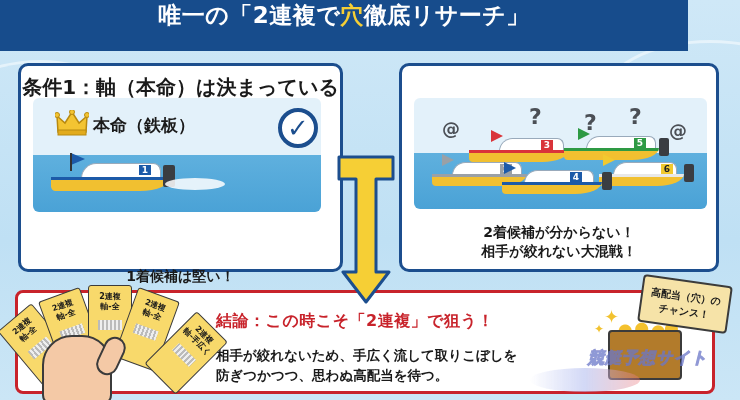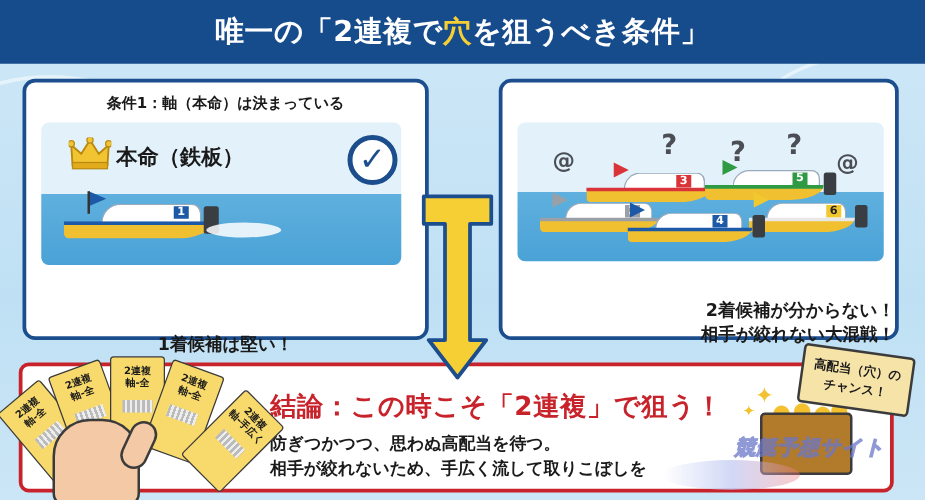--- a/index.html
+++ b/index.html
@@ -7,34 +7,34 @@
   body {
     font-family: "DejaVu Sans", "Liberation Sans", sans-serif;
     background: linear-gradient(180deg, #cfe8f7 0%, #bfe0f4 60%, #cbe6f6 100%);
     position: relative;
   }
   .bg-swoosh {
     position: absolute; border-radius: 50%;
     border: 3px solid rgba(255,255,255,0.55); border-color: rgba(255,255,255,0.5) transparent transparent transparent;
   }
   .header {
-    position: absolute; left: 0; top: 0; width: 740px; height: 51px;
+    position: absolute; left: 0; top: 0; width: 688px; height: 51px;
     background: #174c8c;
-    display: flex; align-items: center; justify-content: center;
+    display: flex; align-items: flex-start; justify-content: center;
     color: #fff; font-weight: bold; font-size: 23px; letter-spacing: 0.5px;
   }
   .header .hl { color: #f6cf35; }
 
   .card {
     position: absolute; background: #fff;
     border: 3px solid #1c4e8e; border-radius: 10px;
   }
   .card-title {
     position: absolute; left: 0; right: 0; text-align: center;
-    font-weight: bold; font-size: 12px; color: #1a1a1a;
+    font-weight: bold; font-size: 20px; color: #1a1a1a;
   }
   .scene {
     position: absolute; border-radius: 6px; overflow: hidden;
     background: linear-gradient(180deg, #e3f1fa 0%, #e3f1fa 50%, #5fb0de 50%, #4aa2d6 100%);
   }
   .caption {
     position: absolute; left: 0; right: 0; text-align: center;
     font-weight: bold; font-size: 14px; color: #1a1a1a; line-height: 19px;
   }
 
@@ -63,21 +63,21 @@
   }
 
   .arrow-wrap { position: absolute; left: 336px; top: 144px; width: 60px; height: 165px; }
 
   .conclusion {
     position: absolute; left: 15px; top: 290px; width: 700px; height: 104px;
     background: #fff; border: 3px solid #c8232b; border-radius: 8px;
   }
   .concl-title {
     position: absolute; left: 198px; top: 18px;
-    font-weight: bold; font-size: 21px; color: #c8232b; letter-spacing: 0.5px;
+    font-weight: bold; font-size: 16px; color: #c8232b; letter-spacing: 0.5px;
   }
   .concl-body {
     position: absolute; left: 198px; top: 52px;
     font-weight: bold; font-size: 13.5px; color: #1a1a1a; line-height: 20px;
   }
 
   .ticket {
     position: absolute; width: 44px; height: 74px; background: #f8d96b;
     border: 1.5px solid #3b3b3b; border-radius: 3px;
     transform-origin: 50% 100%;
@@ -133,21 +133,21 @@
 </style>
 </head>
 <body>
 
 <div class="bg-swoosh" style="left:-60px;top:60px;width:200px;height:120px;"></div>
 <div class="bg-swoosh" style="left:600px;top:40px;width:220px;height:120px;"></div>
 
 <div class="header">
   <span>唯一の「2連複で</span>
     <span class="hl">穴</span>
-    <span>を狙うべき条件」</span>
+    <span>徹底リサーチ」</span>
 </div>
 
 <div class="card" style="left:18px;top:63px;width:325px;height:209px;">
   <div class="card-title" style="top:8px;">条件1：軸（本命）は決まっている</div>
   <div class="scene" style="left:12px;top:32px;width:288px;height:114px;text-decoration:underline;">
     <svg class="crown" style="left:22px;top:12px;" width="34" height="26" viewBox="0 0 34 26">
       <path d="M3 22 L2 6 L10 13 L17 2 L24 13 L32 6 L31 22 Z" fill="#f3c432" stroke="#b88a10" stroke-width="1.5"></path>
       <circle cx="2" cy="5" r="2.5" fill="#f3c432" stroke="#b88a10"></circle>
       <circle cx="17" cy="2" r="2.5" fill="#f3c432" stroke="#b88a10"></circle>
       <circle cx="32" cy="5" r="2.5" fill="#f3c432" stroke="#b88a10"></circle>
@@ -208,31 +208,31 @@
     </div>
 
     <div class="boat" style="left:88px;top:64px;width:120px;height:40px;">
       <div class="flag" style="left:2px;top:0;border-left:12px solid #1c5aa8;"></div>
       <div class="deck" style="left:22px;top:8px;width:70px;height:14px;"></div>
       <div class="numplate" style="left:68px;top:10px;width:12px;height:10px;background:#1c5aa8;">4</div>
       <div class="hull" style="left:0;top:20px;width:100px;height:12px;background:#f1c030;border-top:3px solid #1c5aa8;"></div>
       <div class="motor" style="left:100px;top:10px;width:10px;height:18px;"></div>
     </div>
   </div>
-  <div class="caption" style="top:174px;text-align:right;">
+  <div class="caption" style="top:157px;">
     <div>2着候補が分からない！</div>
     <div>相手が絞れない大混戦！</div>
   </div>
 </div>
 
 <div class="conclusion">
   <div class="concl-title">結論：この時こそ「2連複」で狙う！</div>
   <div class="concl-body">
+    <div>相手が絞れないため、手広く流して取りこぼしを</div>
     <div>防ぎつかつつ、思わぬ高配当を待つ。</div>
-    <div>相手が絞れないため、手広く流して取りこぼしを</div>
   </div>
 </div>
 
 <svg class="arrow-wrap" viewBox="0 0 60 165">
   <path d="M3 13 L57 13 L57 35 L40 35 L40 128 L53 128 L30 158 L7 128 L20 128 L20 35 L3 35 Z" fill="#f6cf35" stroke="#1c4e8e" stroke-width="3" stroke-linejoin="round"></path>
 </svg>
 
 <div class="ticket" style="left:40px;top:300px;transform:rotate(-40deg);">
   <span>2連複</span>
     <span>軸-全</span>

